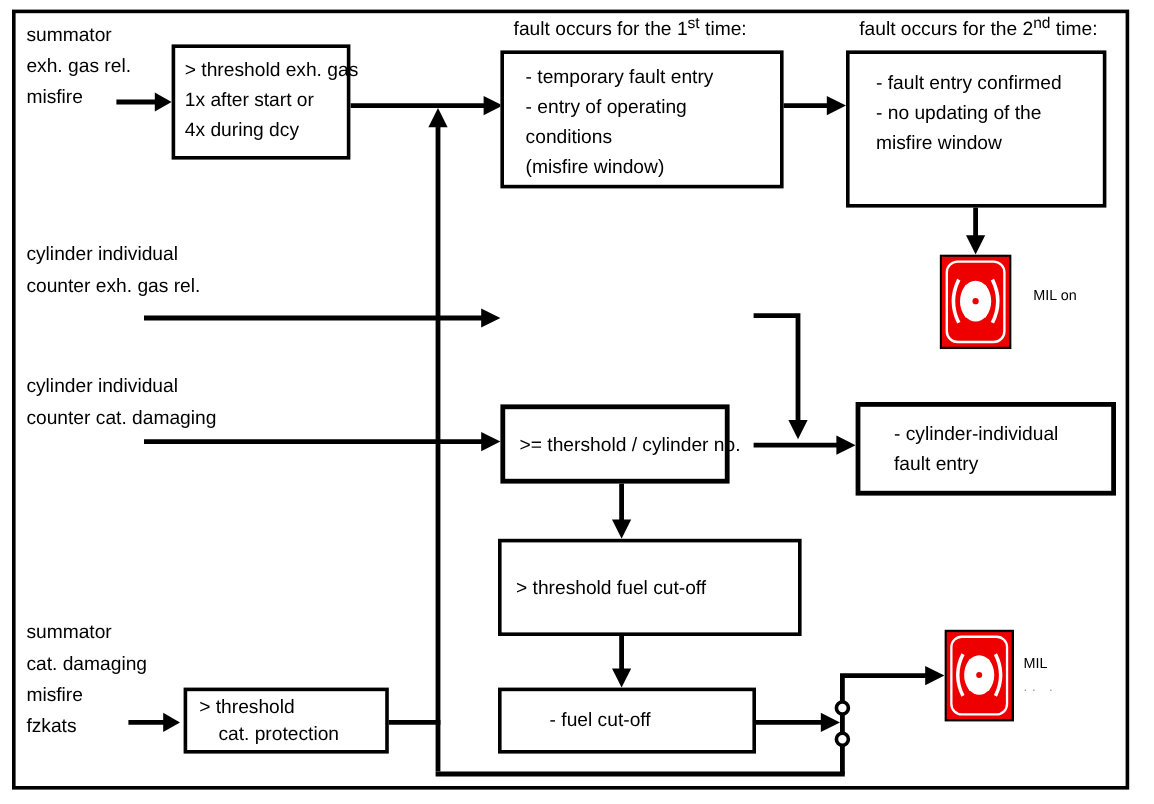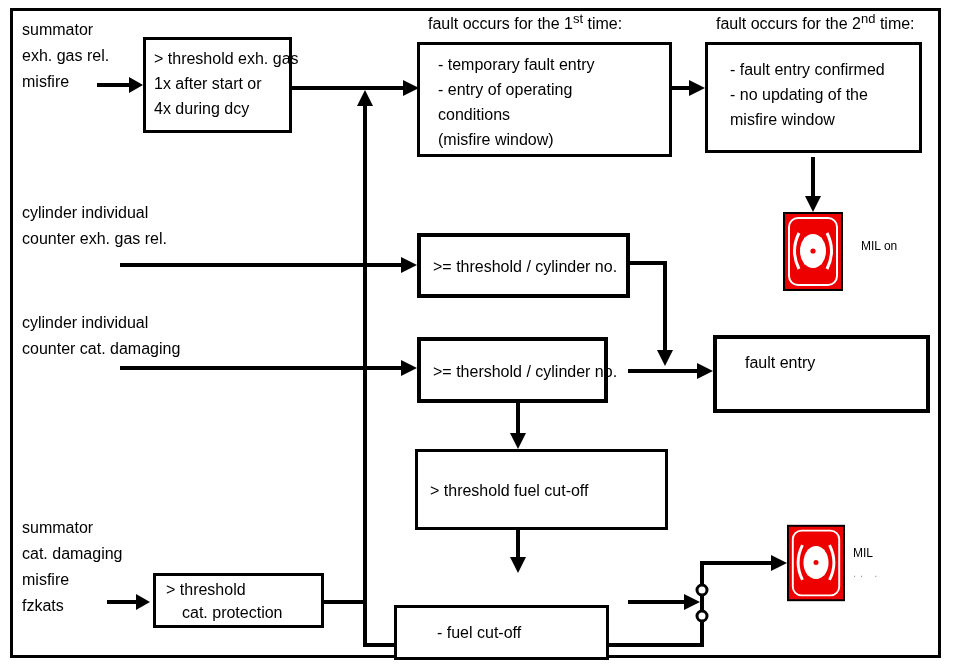--- a/index.html
+++ b/index.html
@@ -92,50 +92,48 @@
     <div class="line">misfire</div>
     <div class="line">fzkats</div>
   </div>
 
   <div class="box" style="left:143px;top:37px;width:149px;height:96px;padding:6px 4px 0 8px;">
     <div class="line">&gt; threshold exh. gas</div>
     <div class="line">1x after start or</div>
     <div class="line">4x during dcy</div>
   </div>
 
-  <div class="box" style="left:417px;top:42px;width:255px;height:115px;padding:7px 4px 0 18px;">
+  <div class="box" style="left:417px;top:42px;width:236px;height:115px;padding:7px 4px 0 18px;">
     <div class="line">- temporary fault entry</div>
     <div class="line">- entry of operating</div>
     <div class="line indent">conditions</div>
     <div class="line indent">(misfire window)</div>
   </div>
 
-  <div class="box" style="left:705px;top:42px;width:217px;height:111px;padding:12px 4px 0 22px;">
+  <div class="box" style="left:705px;top:42px;width:217px;height:131px;padding:12px 4px 0 22px;">
     <div class="line">- fault entry confirmed</div>
     <div class="line">- no updating of the</div>
     <div class="line indent">misfire window</div>
   </div>
 
-  <div class="box thick" style="left:417px;top:233px;width:213px;height:65px;padding:17px 4px 0 12px;">
-    <div class="line">&gt;= threshold / cylinder no.</div>
-  </div>
 
   <div class="box thick" style="left:417px;top:337px;width:191px;height:66px;padding:18px 4px 0 12px;">
     <div class="line">&gt;= thershold / cylinder no.</div>
   </div>
 
   <div class="box thick" style="left:713px;top:335px;width:217px;height:78px;padding:11px 4px 0 28px;">
+    <div class="line">- cylinder-individual</div>
     <div class="line indent">fault entry</div>
   </div>
 
   <div class="box" style="left:415px;top:449px;width:253px;height:81px;padding:26px 4px 0 12px;">
     <div class="line">&gt; threshold fuel cut-off</div>
   </div>
 
-  <div class="box" style="left:394px;top:573px;width:215px;height:55px;padding:12px 4px 0 40px;margin-top:32px;">
+  <div class="box" style="left:415px;top:573px;width:215px;height:55px;padding:12px 4px 0 40px;">
     <div class="line">- fuel cut-off</div>
   </div>
 
   <div class="box" style="left:153px;top:573px;width:171px;height:55px;padding:2px 4px 0 10px;line-height:23px;">
     <div class="line">&gt; threshold</div>
     <div class="line indent16">cat. protection</div>
   </div>
 
   <svg class="mil-icon" style="left:783px;top:212px;" width="60" height="79" viewBox="0 0 60 79">
     <rect class="mil-fill" x="1" y="1" width="58" height="77" fill="#ee0000" stroke="#000" stroke-width="2"></rect>

